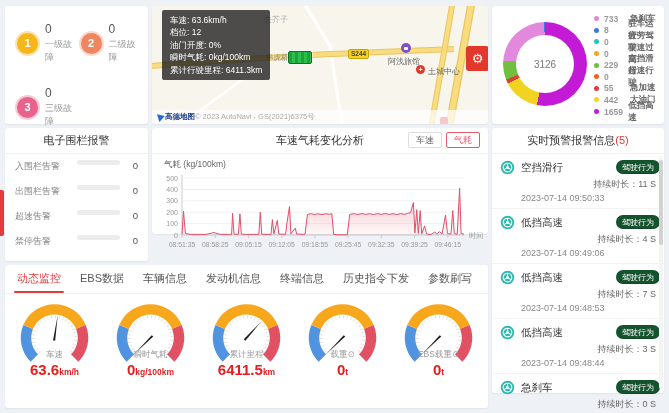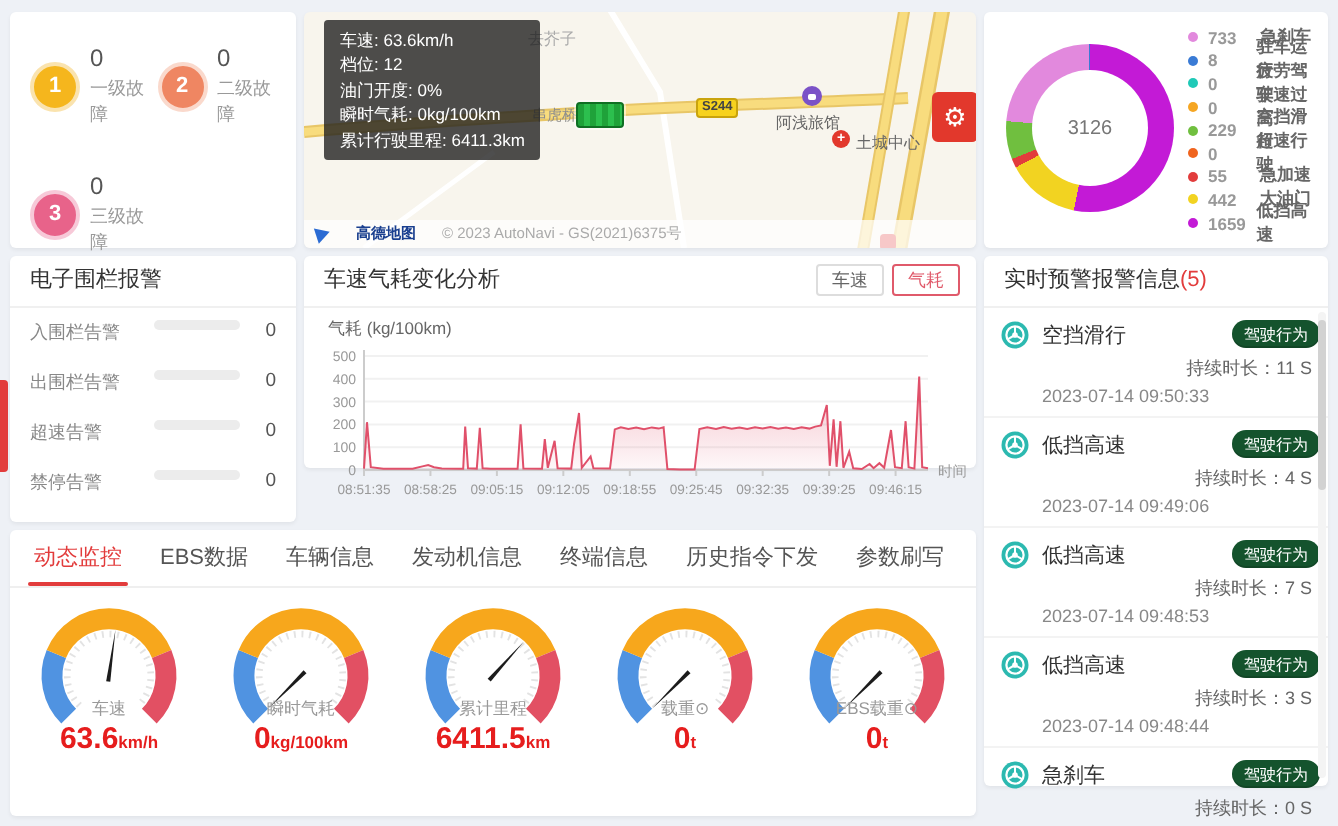--- a/index.html
+++ b/index.html
@@ -1,19 +1,19 @@
 <!DOCTYPE html>
 <html><head>
 <meta charset="utf-8">
 <style>
   html,body{margin:0;padding:0;}
   .stage{position:relative;width:669px;height:413px;background:#eef1f6;overflow:hidden;
          font-family:"Liberation Sans","DejaVu Sans",sans-serif;}
   .panel{position:absolute;background:#fff;border-radius:3px;box-shadow:0 1px 2px rgba(0,0,0,.06);}
-  .ptitle{height:25px;line-height:25px;padding:0 10px;font-size:11px;color:#333;border-bottom:1px solid #f0f0f0;position:relative;}
+  .ptitle{height:25px;line-height:25px;padding:0 10px;font-size:11px;color:#333;border-bottom:1px solid #f0f0f0;position:relative;text-align:center;}
   
   #p-faults{left:5px;top:6px;width:143px;height:118px;}
   .faults-wrap{display:flex;flex-wrap:wrap;padding:16px 6px 0 10px;}
   .fault-item{width:50%;display:flex;align-items:center;margin-bottom:22px;}
   .ficon{width:21px;height:21px;border-radius:50%;border:2px solid transparent;color:#fff;
          font-size:11px;font-weight:bold;display:flex;align-items:center;justify-content:center;flex:0 0 auto;}
   .ftxt{margin-left:5px;}
   .fcount{font-size:12px;color:#555;}
   .flabel{font-size:9px;color:#999;margin-top:2px;}
   
@@ -27,21 +27,21 @@
   .poi-bus i{width:4px;height:3px;background:#fff;border-radius:1px;}
   .poi-red{position:absolute;left:264px;top:59px;width:9px;height:9px;border-radius:50%;background:#e2382c;
            color:#fff;font-size:7px;line-height:9px;text-align:center;font-weight:bold;}
   .vehicle{position:absolute;left:136px;top:45px;width:22px;height:11px;border:1px solid #0f6f24;border-radius:2px;
            background:repeating-linear-gradient(90deg,#1fa23a 0 3px,#2cbf4e 3px 6px);box-shadow:0 0 0 1px rgba(255,255,255,.5);}
   .mini-marker{position:absolute;left:288px;top:111px;width:8px;height:8px;background:#e23c3c;border-radius:2px;}
   .map-tooltip{position:absolute;left:10px;top:4px;background:rgba(28,28,28,.78);color:#fff;font-size:8.5px;
                line-height:12.4px;padding:4px 8px;border-radius:2px;z-index:6;width:max-content;}
   .gear-btn{position:absolute;right:-1px;top:40px;width:23px;height:25px;background:#e2382c;border-radius:3px;
             color:#fff;font-size:13px;display:flex;align-items:center;justify-content:center;z-index:6;}
-  .map-attr{position:absolute;left:0;right:0;bottom:0;height:14px;display:flex;align-items:center;gap:13px;
+  .map-attr{position:absolute;left:0;right:0;bottom:0;height:14px;display:flex;align-items:center;gap:0;
             padding:0 6px;background:rgba(255,255,255,.72);z-index:5;}
   .amap-tri{width:0;height:0;border-left:7px solid #2b6bd3;border-top:4px solid transparent;border-bottom:4px solid transparent;transform:rotate(-18deg);}
   .amap-name{font-size:7.5px;font-weight:bold;color:#1a3f8f;}
   .amap-copy{font-size:7.5px;color:#aaa;}
   
   #p-donut{left:492px;top:6px;width:172px;height:118px;}
   .ring{position:absolute;left:11px;top:16px;width:84px;height:84px;border-radius:50%;}
   .ring::after{content:'';position:absolute;inset:13px;background:#fff;border-radius:50%;}
   .ring-center{position:absolute;inset:0;display:flex;align-items:center;justify-content:center;
                font-size:10px;color:#777;z-index:1;}

